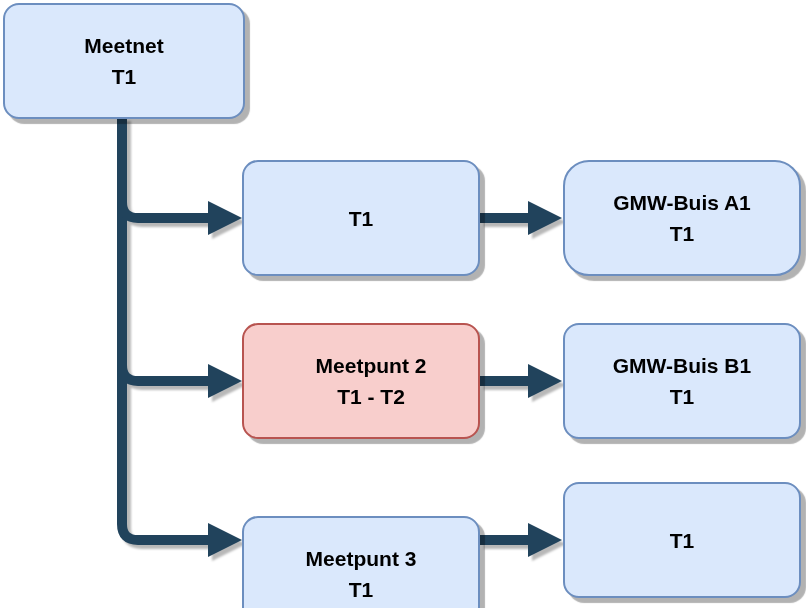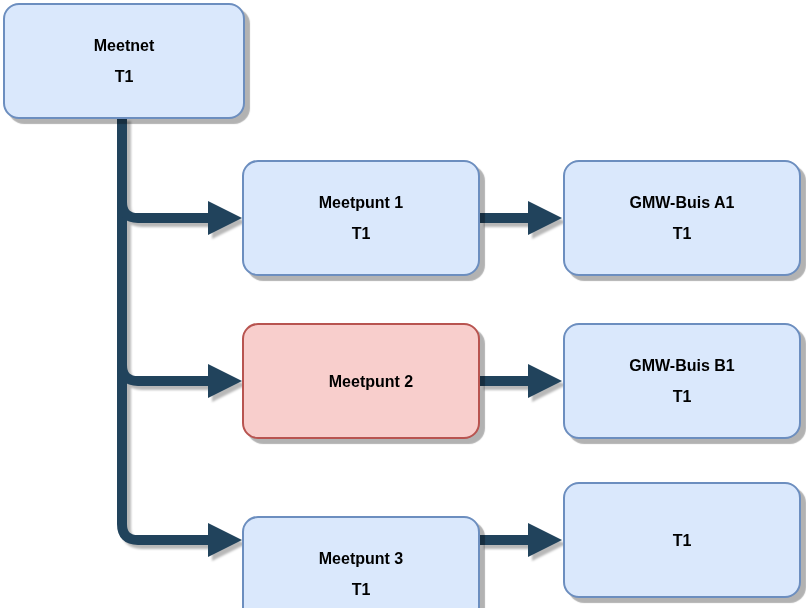--- a/index.html
+++ b/index.html
@@ -32,21 +32,21 @@
     width: 238px;
     height: 116px;
     border: 2px solid;
     border-radius: 16px;
     display: flex;
     flex-direction: column;
     align-items: center;
     justify-content: center;
     text-align: center;
     font-weight: bold;
-    font-size: 16px;
+    font-size: 21px;
     line-height: 31px;
     color: #000000;
     box-shadow: 5px 5px 1px rgba(0,0,0,0.30);
   }
   .node.blue {
     background: var(--node-fill-blue, #dae8fc);
     border-color: var(--node-border-blue, #6c8ebf);
   }
   .node.red {
     background: var(--node-fill-red, #f8cecc);
@@ -90,31 +90,31 @@
       <path class="edge-head" d="M528 523 L562 540 L528 557 Z"></path>
     </g>
   </svg>
 
   <div class="node blue" style="left:3px; top:3px; width:242px;">
     <span>Meetnet</span>
     <span>T1</span>
   </div>
 
   <div class="node blue" style="left:242px; top:160px;">
-    <span>Meetpunt 1</span>
     <span>T1</span>
   </div>
 
-  <div class="node blue" style="left:563px; top:160px;">
+  <div class="node blue" style="left:563px; top:160px;border-radius:26px;">
     <span>GMW-Buis A1</span>
     <span>T1</span>
   </div>
 
   <div class="node red" style="left:242px; top:323px;">
     <span>Meetpunt 2</span>
+    <span>T1 - T2</span>
   </div>
 
   <div class="node blue" style="left:563px; top:323px;">
     <span>GMW-Buis B1</span>
     <span>T1</span>
   </div>
 
   <div class="node blue" style="left:242px; top:482px;margin-top:34px;">
     <span>Meetpunt 3</span>
     <span>T1</span>

